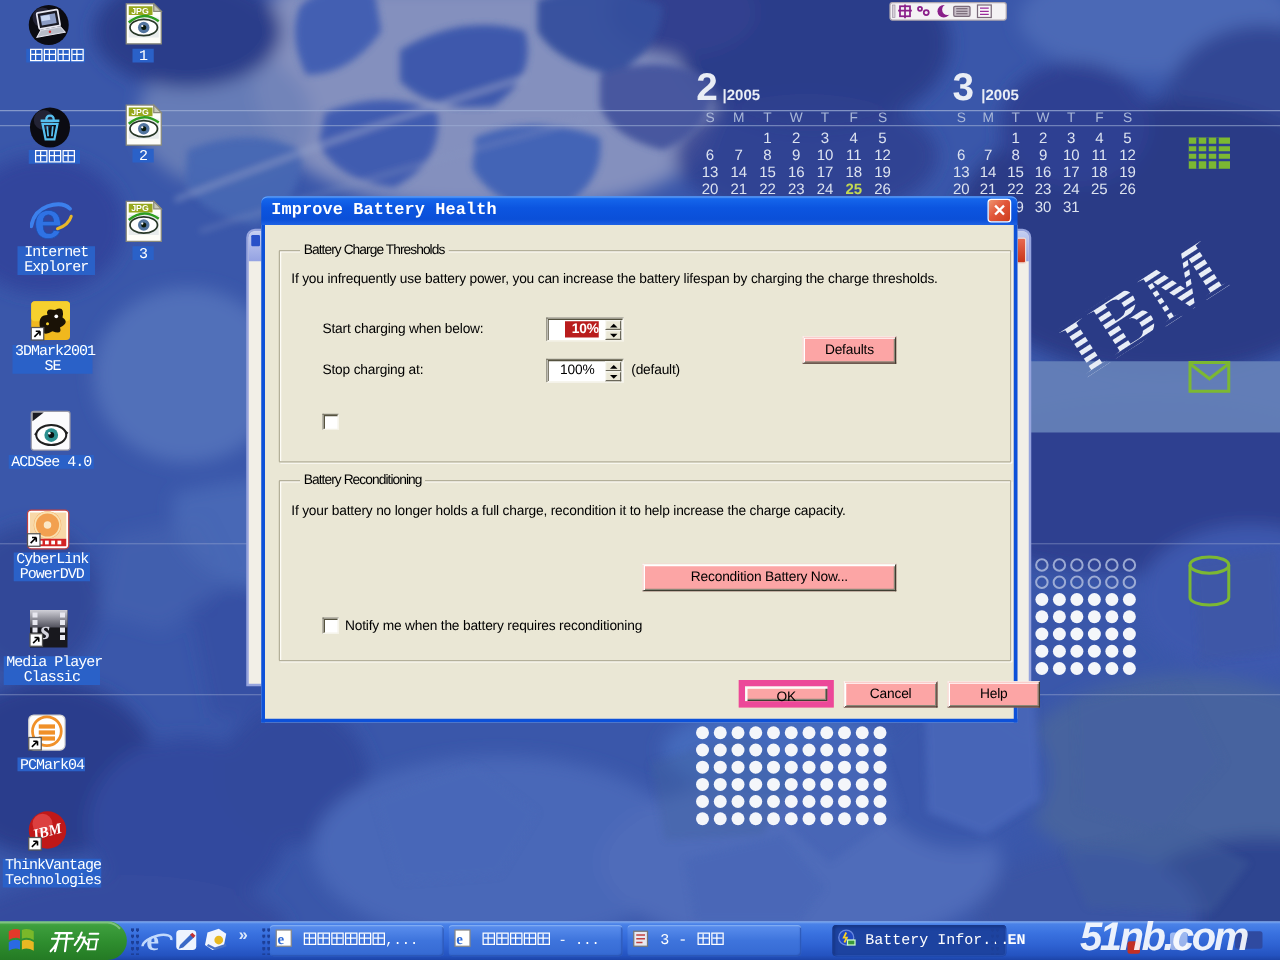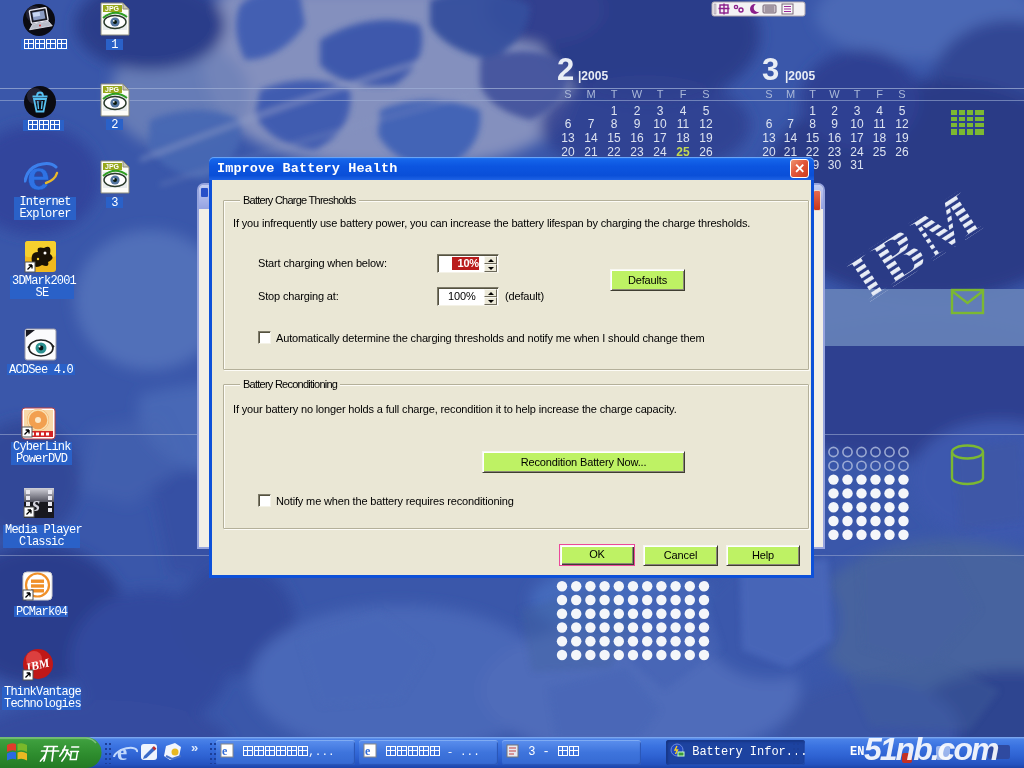--- a/index.html
+++ b/index.html
@@ -18,42 +18,42 @@
 background:linear-gradient(180deg,#2a7af0 0%,#1464ea 12%,#0c55e0 40%,#0a4fd8 80%,#1e62e4 100%);
 box-shadow:inset 0 1px 0 #68a4f8;}
 #tbar .txt{position:absolute;left:8px;top:4px;color:#fff;font-family:"Liberation Mono",monospace;
 font-weight:bold;font-size:13.5px;letter-spacing:0.1px;}
 #xbtn{position:absolute;right:5px;top:2px;width:19px;height:19px;border-radius:3px;border:1px solid #fff;
 background:linear-gradient(135deg,#ee9470 0%,#e2573b 45%,#ce3c1d 100%);color:#fff;
 font-size:13px;font-weight:bold;text-align:center;line-height:18px;box-sizing:border-box;}
 .grp{position:absolute;box-sizing:border-box;border:1px solid #b4b09a;border-radius:1px;
 box-shadow:1px 1px 0 #fdfcf7, inset 1px 1px 0 #fdfcf7;}
 .glab{position:absolute;background:#eae7d5;padding:0 3px;line-height:11px;letter-spacing:-0.75px;}
-.btn{position:absolute;box-sizing:border-box;background:#bef264;text-align:center;
+.btn{position:absolute;box-sizing:border-box;background:#fca5a5;text-align:center;
 border:1px solid;border-color:#f8f7f1 #3f3d31 #3f3d31 #f8f7f1;
-box-shadow:inset 1px 1px 0 #fff, inset -1px -1px 0 #8a8778;}
+box-shadow:inset 1px 1px 0 #fff, inset -1px -1px 0 #8a8778;margin-left:32px;}
 .spin{position:absolute;box-sizing:border-box;background:#fff;border:1px solid;
 border-color:#7e7b6a #f4f2e7 #f4f2e7 #7e7b6a;box-shadow:inset 1px 1px 0 #55523f;}
 .cb{position:absolute;width:13px;height:13px;box-sizing:border-box;background:#fff;border:1px solid;
 border-color:#7e7b6a #f4f2e7 #f4f2e7 #7e7b6a;box-shadow:inset 1px 1px 0 #55523f;}
 .sb{position:absolute;right:1px;width:13px;height:8px;background:#ebe8d7;border:1px solid;border-color:#f8f7f1 #6a6759 #6a6759 #f8f7f1;box-sizing:border-box;}
 .sb::before{content:"";position:absolute;left:2.5px;border-left:3px solid transparent;border-right:3px solid transparent;}
 .sb.up{top:1px}.sb.up::before{top:2px;border-bottom:3px solid #000;}
 .sb.dn{top:9px}.sb.dn::before{top:2px;border-top:3px solid #000;}
 .t{position:absolute;white-space:pre;}
 
 #taskbar{position:absolute;left:0;top:737px;width:1024px;height:31px;
 background:linear-gradient(180deg,#88b0f0 0%,#4a82e8 7%,#3a72e0 30%,#2e62d2 62%,#2453c0 88%,#1c44a8 100%);}
 .tbtn{position:absolute;top:3px;height:25px;border-radius:3px;box-sizing:border-box;color:#fff;
 background:linear-gradient(180deg,#5b8fee 0%,#3e74dc 50%,#3569d2 100%);
 box-shadow:inset 0 1px 0 #7fabf2, inset -1px -1px 1px #2a55b4;
 font-family:"Liberation Mono",monospace;font-size:12px;line-height:24px;white-space:nowrap;overflow:hidden;}
 .sep{position:absolute;top:5px;width:8px;height:22px;
 background:radial-gradient(circle 1.3px at 2px 2px,#1c3f98 1.3px,transparent 1.5px) 0 0/4px 5px repeat;}
-#tray{position:absolute;color:#fff;padding-left:44px;}
+#tray{position:absolute;color:#fff;}
 #wm{position:absolute;left:864px;top:731px;width:165px;color:rgba(255,255,255,0.9);
 font-size:32px;font-weight:bold;font-style:italic;font-family:"Liberation Sans",sans-serif;letter-spacing:-2px;}
 </style></head>
 <body>
 <div id="scene">
 <svg id="wall" width="1024" height="768">
 <defs>
 <filter id="bl" x="-20%" y="-20%" width="140%" height="140%">
           <feGaussianBlur stdDeviation="7"></feGaussianBlur>
         </filter>
@@ -527,28 +527,27 @@
  </div>
  <div class="btn" style="left:398px;top:89px;width:75px;height:22px;line-height:20px">Defaults</div>
  <div class="t" style="left:46px;top:110px">Stop charging at:</div>
  <div class="spin" style="left:225px;top:107px;width:62px;height:19px">
    <div style="position:absolute;left:10px;top:2px;width:31px;height:13px;color:#000;text-align:left;line-height:13px;">100%</div>
    <div class="sb up"></div>
         <div class="sb dn"></div>
  </div>
  <div class="t" style="left:293px;top:110px">(default)</div>
  <div class="cb" style="left:46px;top:151px"></div>
- <div class="t" style="left:64px;top:152px">Automatically determine the charging thresholds and notify me when I should change them</div>
  <div class="grp" style="left:11px;top:204px;width:586px;height:145px"></div>
  <div class="glab" style="left:28px;top:199px">Battery Reconditioning</div>
  <div class="t" style="left:21px;top:223px">If your battery no longer holds a full charge, recondition it to help increase the charge capacity.</div>
  <div class="btn" style="left:270px;top:271px;width:203px;height:22px;line-height:20px">Recondition Battery Now...</div>
  <div class="cb" style="left:46px;top:314px"></div>
  <div class="t" style="left:64px;top:315px">Notify me when the battery requires reconditioning</div>
- <div class="btn" style="left:347px;top:364px;width:76px;height:22px;line-height:18px;border:1px solid #ec4899;box-shadow:inset 1px 1px 0 #f8f7f1,inset 2px 2px 0 #fff,inset -1px -1px 0 #3f3d31,inset -2px -2px 0 #8a8778">OK</div>
+ <div class="btn" style="left:347px;top:364px;width:76px;height:22px;line-height:18px;border:5px solid #ec4899;box-shadow:inset 1px 1px 0 #f8f7f1,inset 2px 2px 0 #fff,inset -1px -1px 0 #3f3d31,inset -2px -2px 0 #8a8778">OK</div>
  <div class="btn" style="left:431px;top:365px;width:75px;height:21px;line-height:19px">Cancel</div>
  <div class="btn" style="left:514px;top:365px;width:74px;height:21px;line-height:19px">Help</div>
 </div>
 
 <div id="taskbar">
  <svg width="104" height="31" style="position:absolute;left:0;top:0">
   <defs>
           <linearGradient id="sg" x1="0" y1="0" x2="0" y2="1">
    <stop offset="0" stop-color="#4fae4f"></stop>
             <stop offset="0.12" stop-color="#3d9e3d"></stop>

